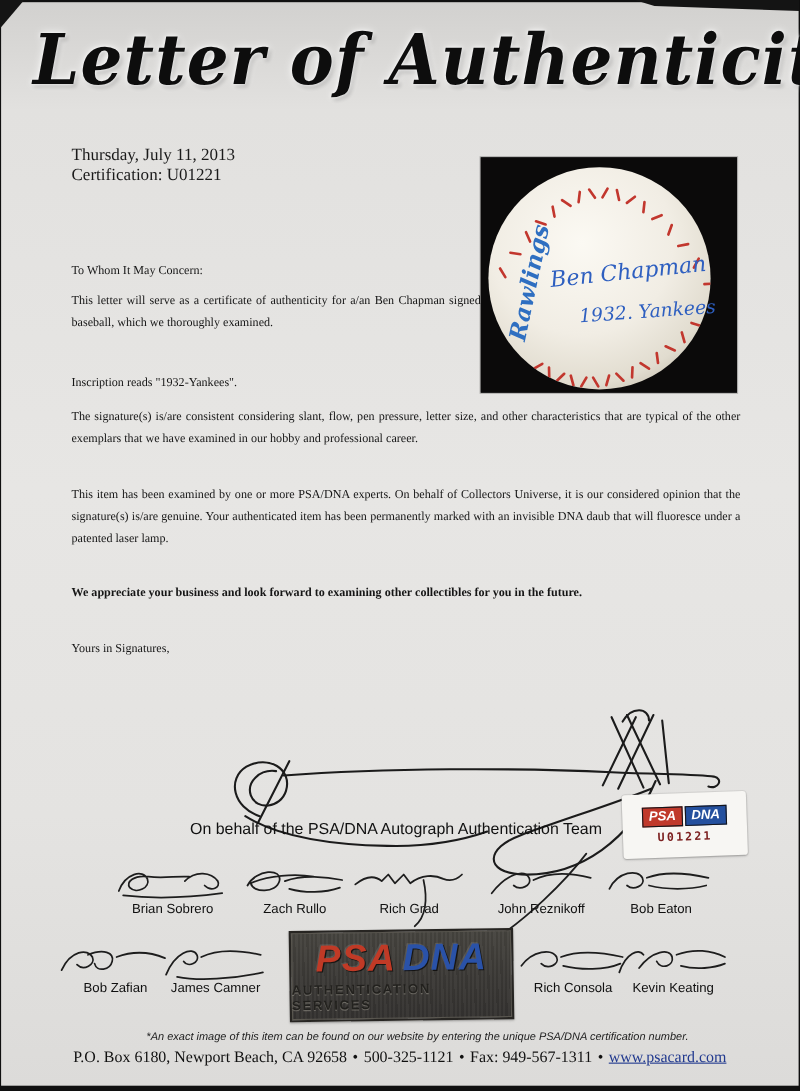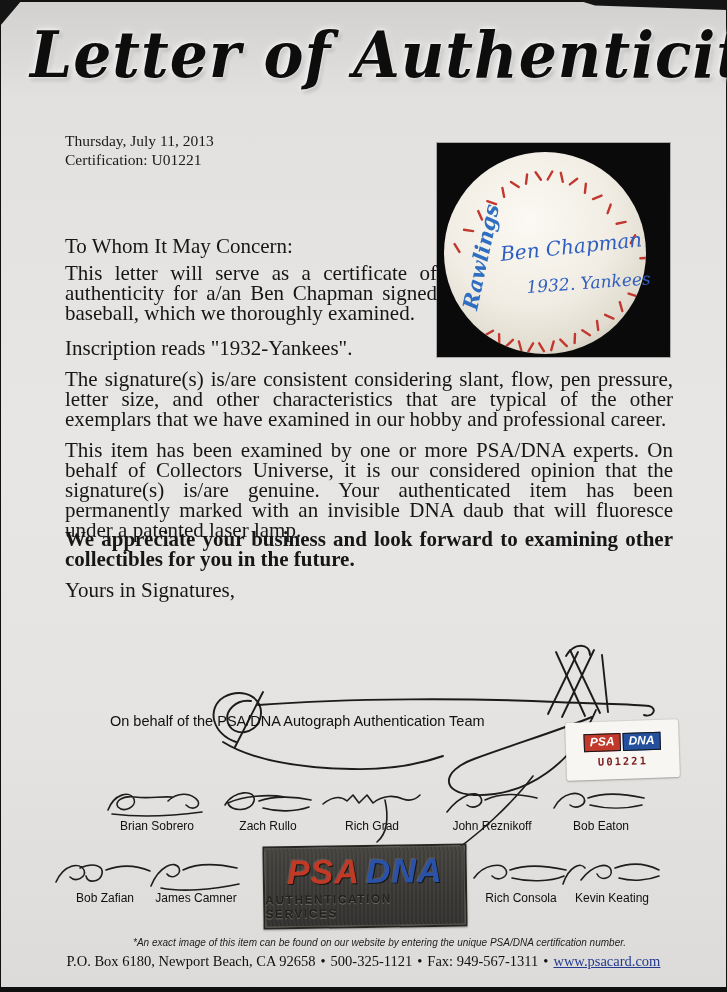--- a/index.html
+++ b/index.html
@@ -14,30 +14,30 @@
   .abs{position:absolute;}
 
   #title{left:30px;top:20px;width:667px;text-align:center;
          font-family:"DejaVu Serif", serif;font-style:italic;font-weight:bold;
          font-size:60px;letter-spacing:1px;color:#0d0d0d;transform:scaleY(1.06);
          text-shadow:0 0 3px rgba(255,255,255,.95), 0 0 8px rgba(255,255,255,.8), 2px 3px 4px rgba(0,0,0,.25);
          white-space:nowrap;}
 
   #date-block{left:65px;top:131px;font-size:15.5px;line-height:19px;}
 
-  .para{left:65px;font-size:21px;line-height:20px;color:#161616;}
+  .para{left:65px;font-size:11px;line-height:20px;color:#161616;}
   .just{text-align:justify;}
 
   #photo{left:437px;top:143px;width:233px;height:214px;background:#0b0a0a;
          box-shadow:0 0 0 1px rgba(0,0,0,.25);}
   #photo svg{display:block;width:100%;height:100%;}
 
   #main-sig{left:0;top:0;width:727px;height:992px;pointer-events:none;}
 
-  #team-line{left:110px;top:713px;width:500px;text-align:left;
+  #team-line{left:110px;top:746px;width:500px;text-align:center;
              font-family:"Liberation Sans", sans-serif;font-size:14.5px;color:#111;}
 
   #sticker{left:566px;top:721px;width:113px;height:58px;background:#f7f6f3;
            border-radius:3px;transform:rotate(-2deg);
            box-shadow:0 1px 2px rgba(0,0,0,.25), 0 0 0 1px rgba(0,0,0,.06);
            display:flex;flex-direction:column;align-items:center;justify-content:center;gap:4px;}
   .logo-row{display:flex;gap:2px;}
   .logo-box{font-family:"Liberation Sans", sans-serif;font-weight:bold;font-style:italic;
             font-size:12px;color:#fff;padding:1px 5px 2px 5px;border:1px solid #15151a;line-height:13px;}
   .logo-psa{background:#c0392b;}

